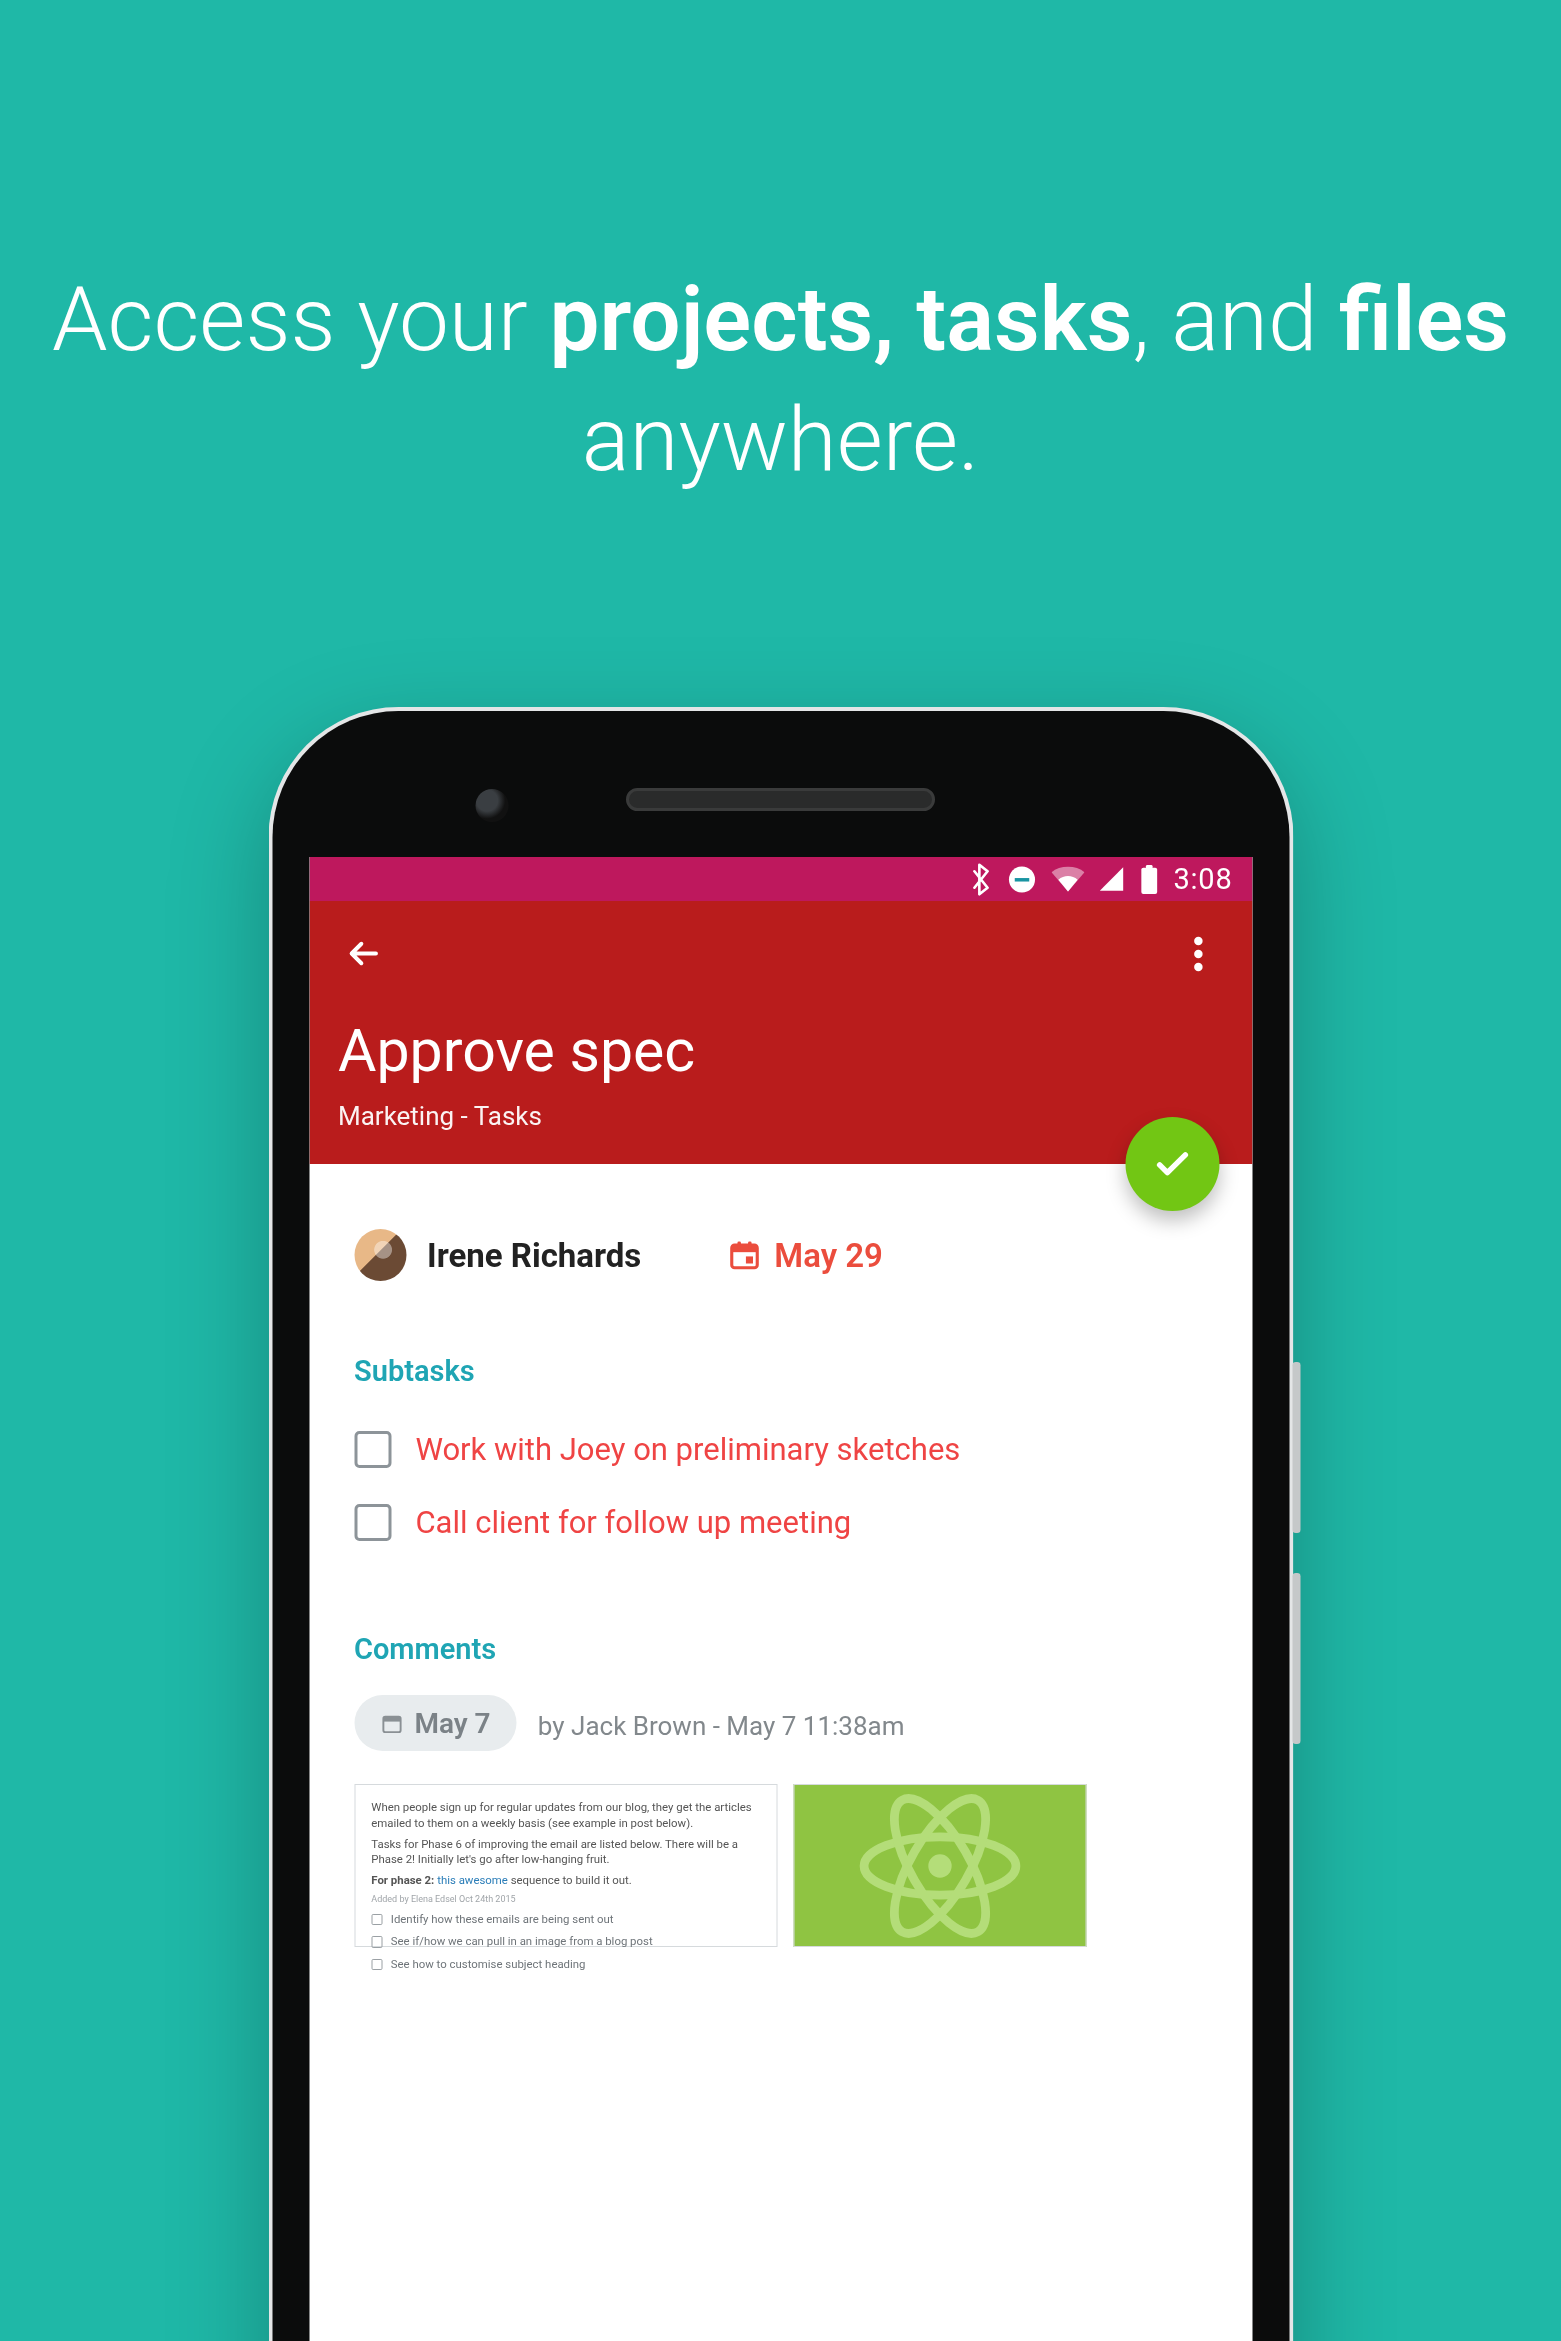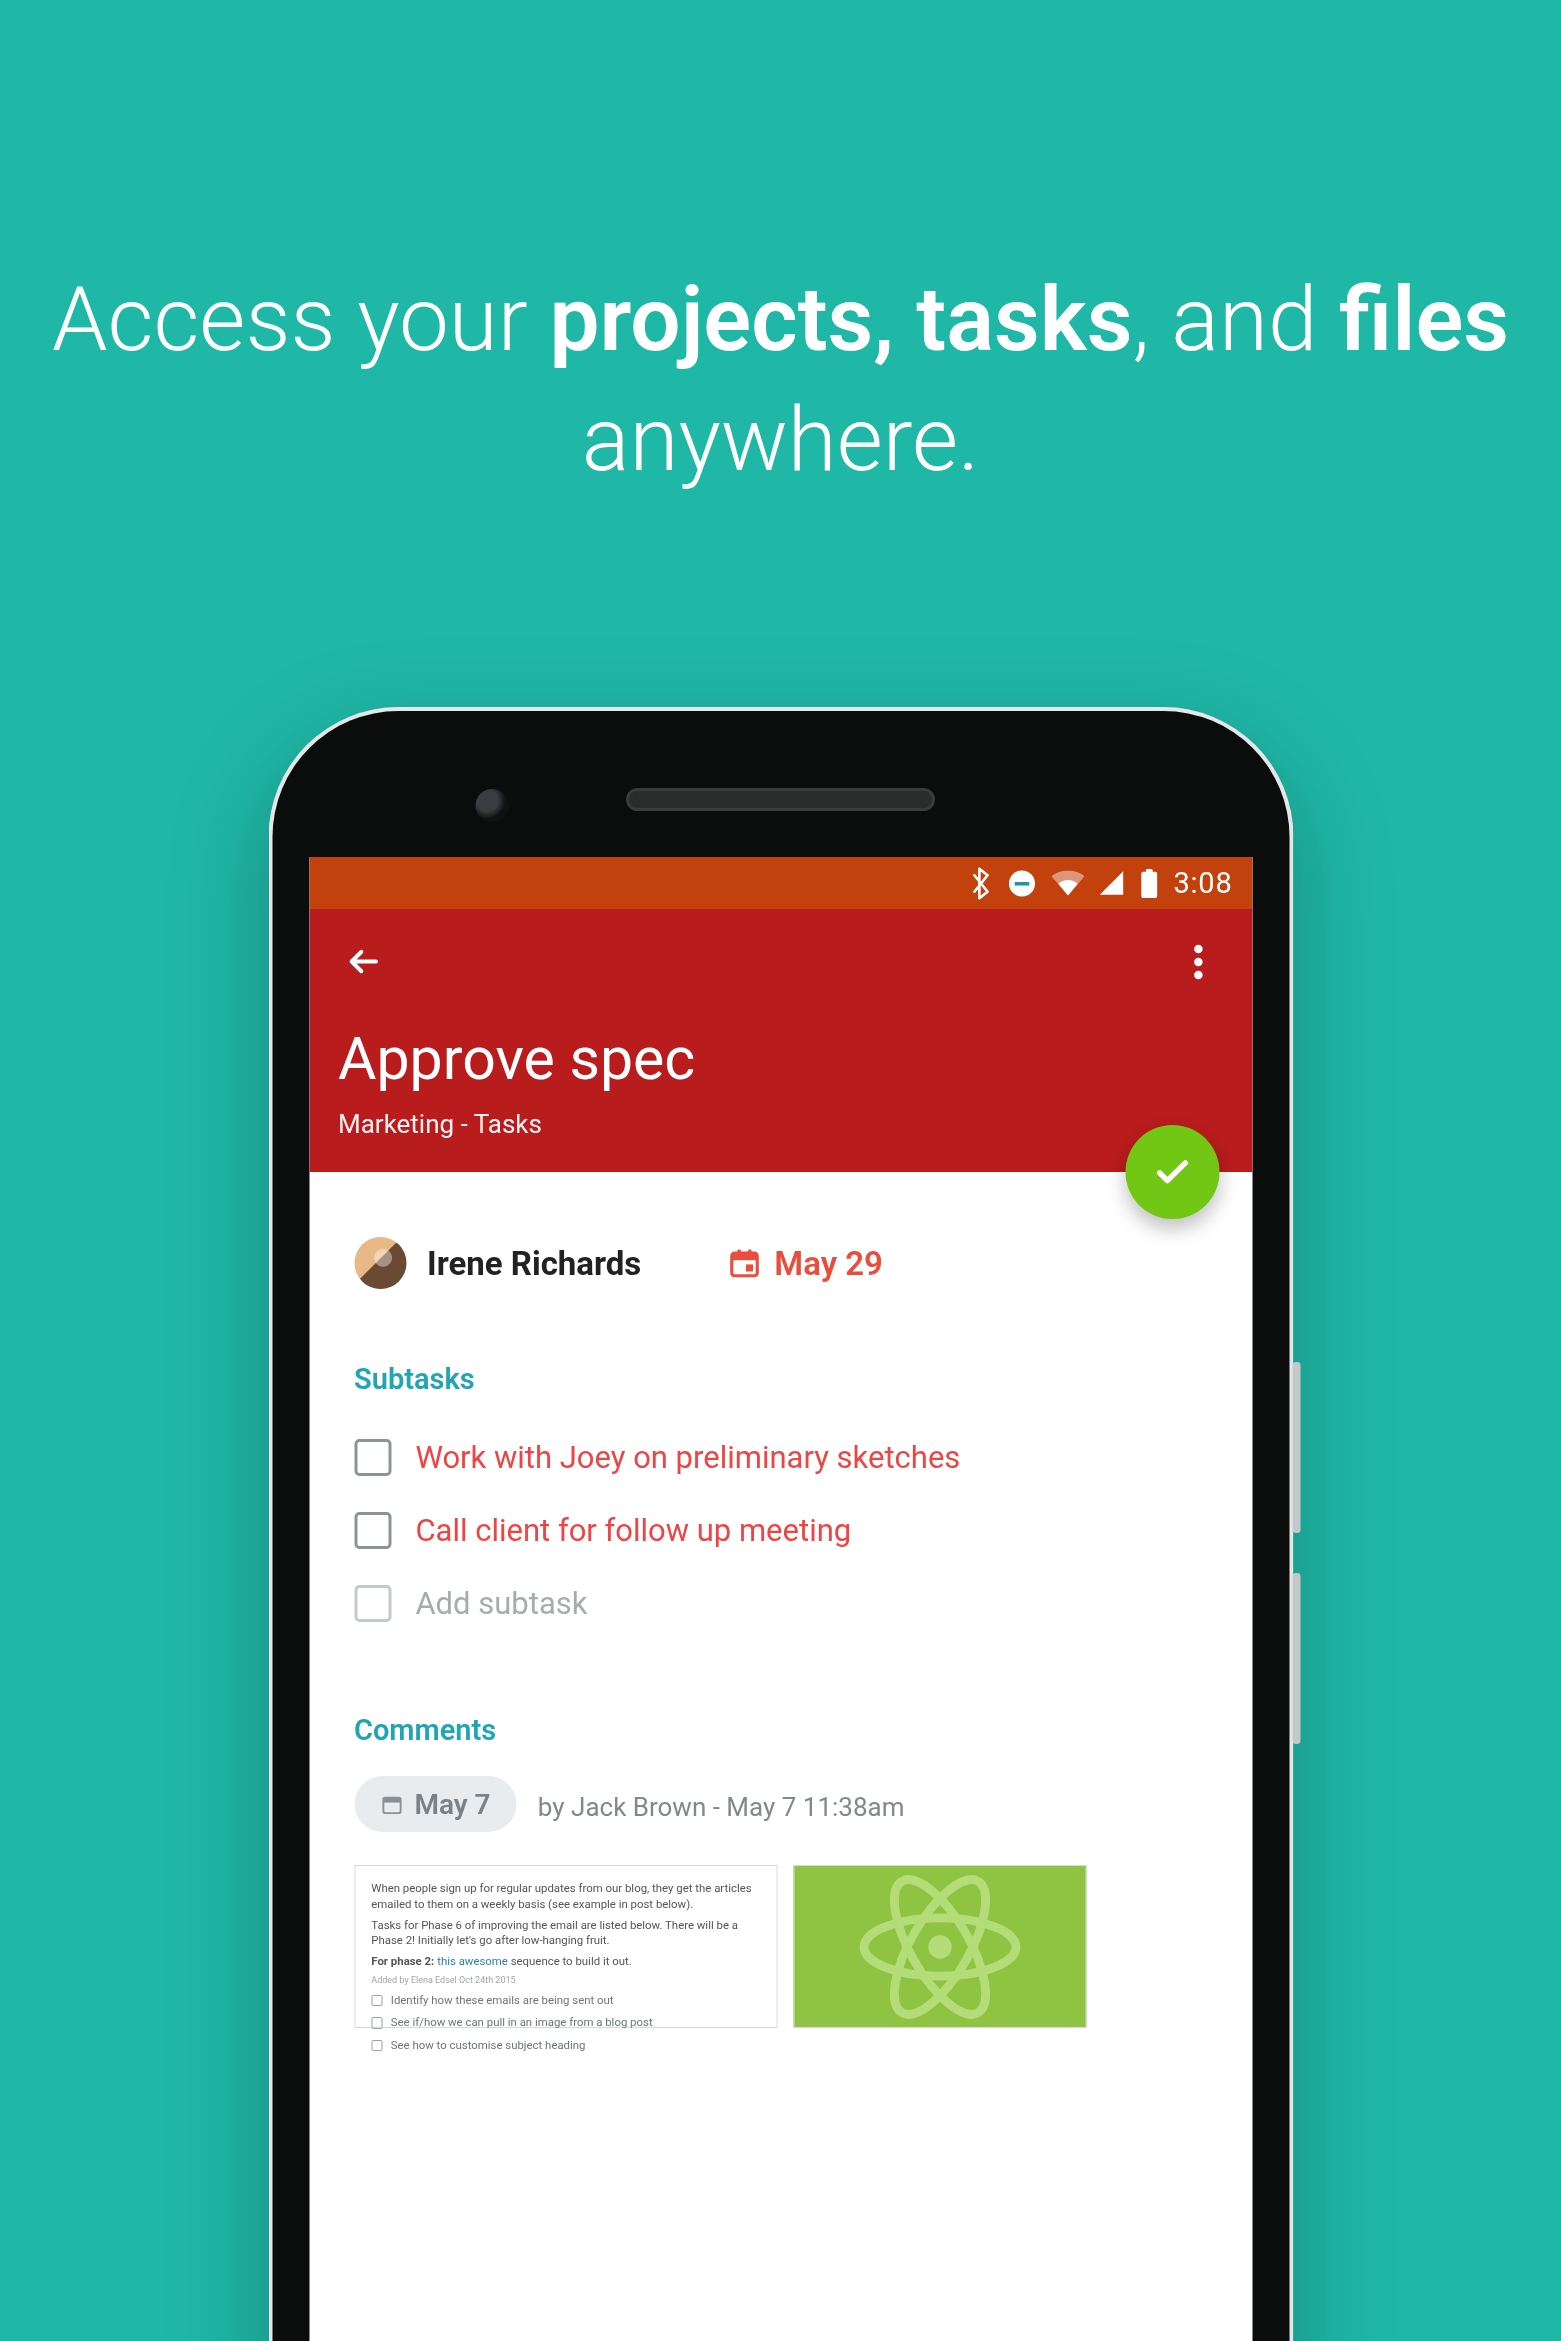--- a/index.html
+++ b/index.html
@@ -84,22 +84,22 @@
     top: 146px;
     left: 37px;
     right: 37px;
     bottom: 0;
     background: #ffffff;
     overflow: hidden;
   }
 
   
   .statusbar {
-    height: 52px;
-    background: #c2410c;
+    height: 44px;
+    background: #be185d;
     display: flex;
     align-items: center;
     justify-content: flex-end;
     padding: 0 19.5px;
     gap: 14.6px;
     color: #fff;
     font-size: 29px;
   }
   .statusbar .time { font-weight: 400; letter-spacing: 0.8px; }
   .ico { display: inline-flex; align-items: center; }
@@ -299,24 +299,20 @@
         <div class="section-title">Subtasks</div>
         <div class="subtasks">
           <div class="strow">
             <div class="cb"></div>
             <span>Work with Joey on preliminary sketches</span>
           </div>
           <div class="strow">
             <div class="cb"></div>
             <span>Call client for follow up meeting</span>
           </div>
-          <div class="strow muted">
-            <div class="cb"></div>
-            <span>Add subtask</span>
-          </div>
         </div>
 
         <div class="section-title comments">Comments</div>
         <div style="margin-top:28px;">
           <span class="chip">
             <svg width="23" height="23" viewBox="0 0 24 24">
                 <rect x="3" y="5" width="18" height="16" rx="2" fill="none" stroke="#8a9094" stroke-width="2"></rect>
                 <rect x="3" y="5" width="18" height="5" fill="#8a9094"></rect>
               </svg>
             <span>May 7</span>

